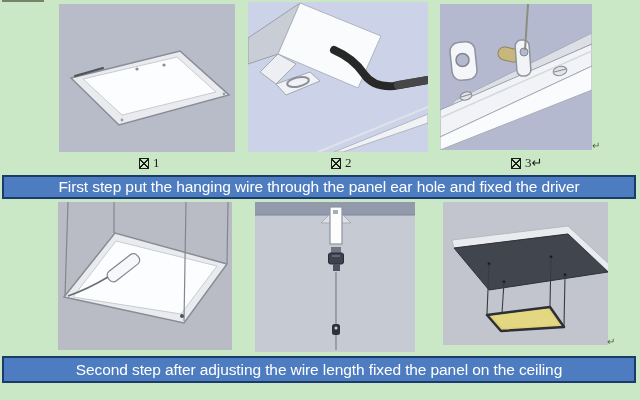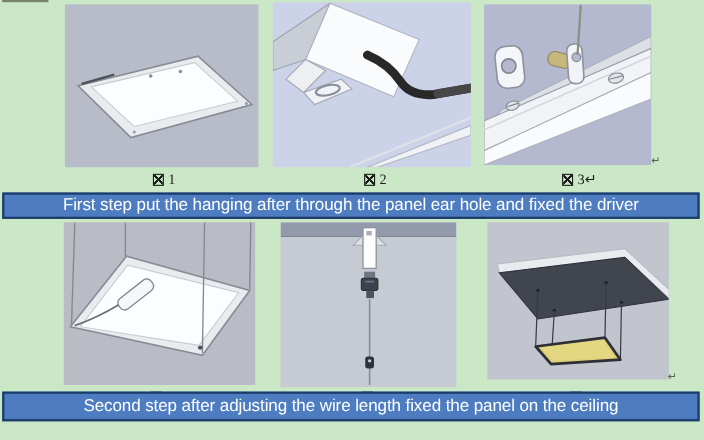--- a/index.html
+++ b/index.html
@@ -184,19 +184,19 @@
   </div>
   <div class="figlabel l6">
     <span class="tu"></span>
     <span class="num">6↵</span>
   </div>
 
   <span class="retmark rm1">↵</span>
   <span class="retmark rm2">↵</span>
 
   <div class="bar bar1">
-    <span>First step put the hanging after through the panel ear hole and fixed the driver</span>
+    <span>First step put the hanging wire through the panel ear hole and fixed the driver</span>
   </div>
   <div class="bar bar2">
     <span>Second step after adjusting the wire length fixed the panel on the ceiling</span>
   </div>
 
 </div>
 
 </body></html>

